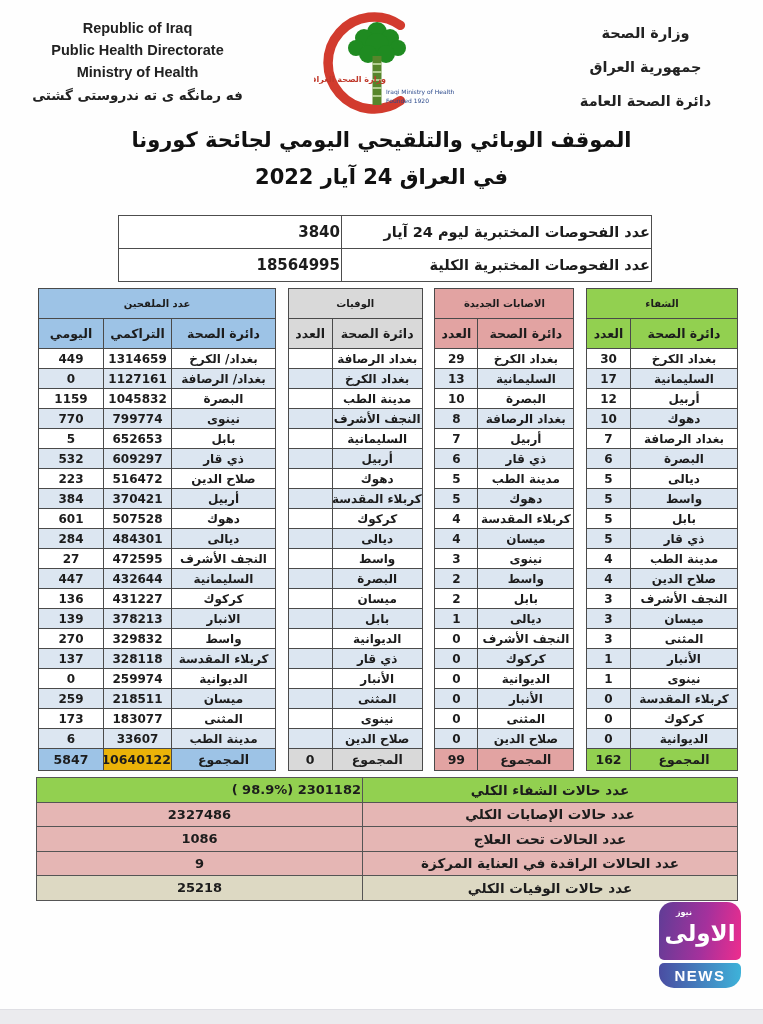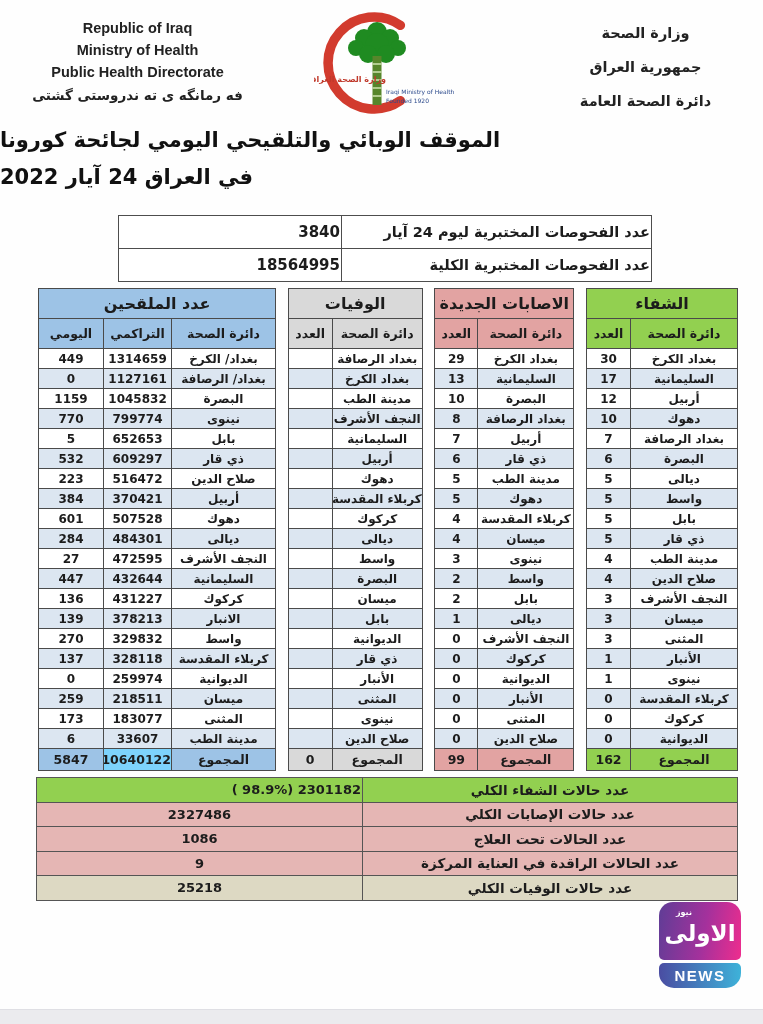--- a/index.html
+++ b/index.html
@@ -8,34 +8,34 @@
 
   
   .en-block{position:absolute;left:30px;top:18px;width:215px;text-align:center;
     font-family:"Liberation Sans",sans-serif;font-weight:bold;font-size:14.5px;line-height:1.5;color:#222;}
   .kurdish-line{font-family:"DejaVu Sans",sans-serif;font-size:13.5px;margin-top:2px;direction:rtl;}
   .ar-block{position:absolute;right:20px;top:16px;width:195px;text-align:center;direction:rtl;
     font-weight:bold;font-size:14.5px;line-height:2.35;color:#222;}
   .moh-logo{position:absolute;left:314px;top:-2px;width:144px;height:126px;}
 
   
-  .report-title{position:absolute;top:122px;left:0;width:100%;text-align:left;direction:rtl;
+  .report-title{position:absolute;top:122px;left:0;width:100%;text-align:center;direction:rtl;
     font-weight:bold;font-size:21px;line-height:1.75;color:#111;}
 
   
   .tests{position:absolute;top:215px;left:118px;width:534px;border-collapse:collapse;table-layout:fixed;}
   .tests td{border:1.6px solid #4d4d4d;height:30px;text-align:right;font-weight:bold;background:#fff;margin-left:11px;}
   .tests .tval{width:220px;font-size:15px;}
   .tests .tlabel{font-size:14.5px;direction:rtl;}
 
   
   .main{position:absolute;top:288px;left:38px;width:700px;direction:rtl;display:flex;justify-content:space-between;}
   .section{border-collapse:collapse;table-layout:fixed;direction:rtl;}
   .section th,.section td{border:1px solid #4a4a4a;text-align:center;font-weight:bold;padding:0;overflow:hidden;white-space:nowrap;}
-  .section .stitle{height:29px;font-size:16px;}
+  .section .stitle{height:29px;font-size:10px;}
   .section tr.cols th{height:29px;font-size:12.5px;}
   .section tbody td{height:19px;font-size:12px;background:#fff;}
   .section tr.stripe td{background:#dce6f1;}
   .section tr.total td{height:21px;font-size:12.5px;}
   .sec-recovered{width:151px}
   .sec-recovered col:nth-child(1){width:107px}.sec-recovered col:nth-child(2){width:44px}
   .sec-infections{width:139px}
   .sec-infections col:nth-child(1){width:96px}.sec-infections col:nth-child(2){width:43px}
   .sec-deaths{width:134px}
   .sec-deaths col:nth-child(1){width:90px}.sec-deaths col:nth-child(2){width:44px}
@@ -61,22 +61,22 @@
 
   .bottom-strip{position:absolute;left:0;top:1009px;width:763px;height:15px;background:#ebebee;border-top:1px solid #dfdfe4;}
 </style>
 </head>
 <body>
 
 <div class="page">
 
   <div class="en-block">
     <div>Republic of Iraq</div>
+    <div>Public Health Directorate</div>
     <div>Ministry of Health</div>
-    <div>Public Health Directorate</div>
     <div class="kurdish-line">فه رمانگه ى ته ندروستى گشتى</div>
   </div>
 
   <div class="moh-logo">
     <svg width="144" height="126" viewBox="0 0 144 126">
 
       <path d="M 86.4 27.3 A 46 46 0 1 0 86.4 102.7" fill="none" stroke="#d23b2e" stroke-width="9.5" stroke-linecap="round"></path>
 
       <g fill="#1f8b21">
         <circle cx="63" cy="34" r="10"></circle>
@@ -538,21 +538,21 @@
             <td>183077</td>
             <td>173</td>
           </tr>
           <tr class="stripe">
             <td>مدينة الطب</td>
             <td>33607</td>
             <td>6</td>
           </tr>
           <tr class="total">
             <td style="background:#9dc3e6">المجموع</td>
-            <td style="background:#7dd3fc">10640122</td>
+            <td style="background:#eab308">10640122</td>
             <td style="background:#9dc3e6">5847</td>
           </tr>
         </tbody>
       </table>
     </div>
 
   <table class="summary">
       <tbody>
         <tr>
           <td class="val" style="background:#92d050">( 98.9%)  2301182</td>

